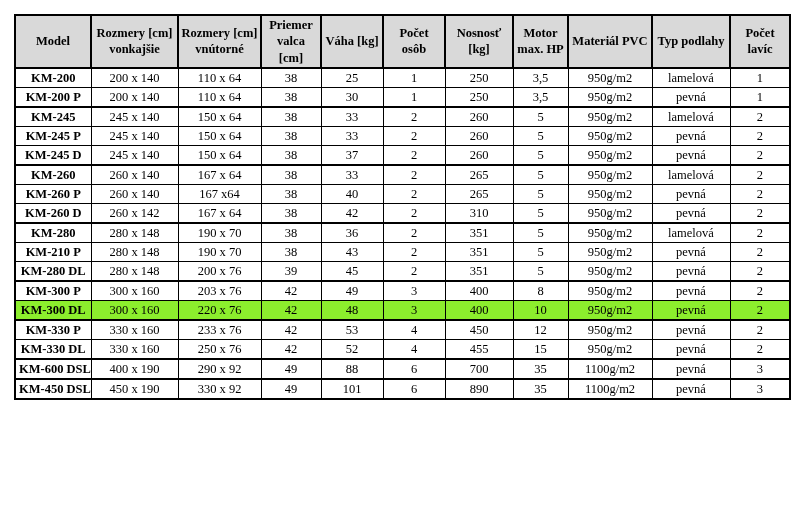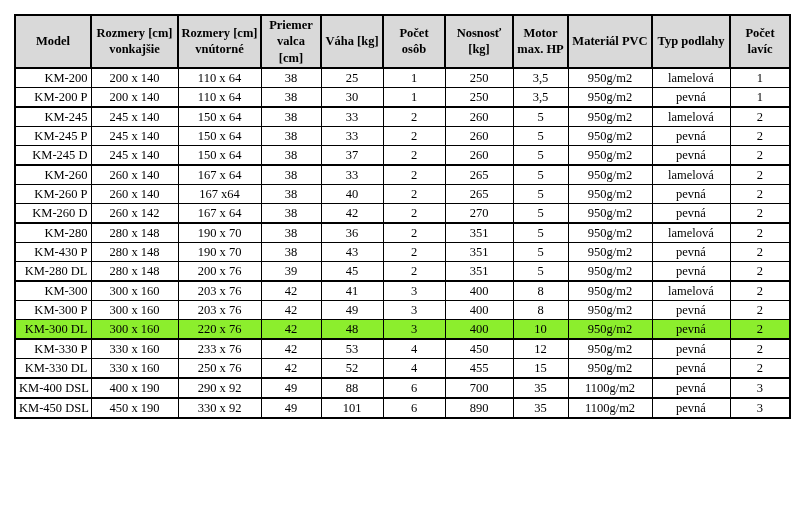--- a/index.html
+++ b/index.html
@@ -41,22 +41,23 @@
     font-size: 12.5px;
     height: 18px;
     line-height: 1;
     padding: 0 3px;
     text-align: center;
     vertical-align: middle;
     overflow: hidden;
     white-space: nowrap;
   }
   table.specs td.model-cell {
-    text-align: right;
+    text-align: center;
     padding-left: 3px;
+    font-weight: bold;
   }
   table.specs tr.group-end td {
     border-bottom-width: 2px;
   }
   table.specs tr.highlighted td {
     background: var(--highlight-color, #8cee2d);
   }
 </style>
 </head>
 <body>
@@ -189,41 +190,41 @@
           <td>pevná</td>
           <td>2</td>
         </tr>
         <tr class="group-end">
           <td class="model-cell">KM-260 D</td>
           <td>260 x 142</td>
           <td>167 x 64</td>
           <td>38</td>
           <td>42</td>
           <td>2</td>
-          <td>270</td>
+          <td>310</td>
           <td>5</td>
           <td>950g/m2</td>
           <td>pevná</td>
           <td>2</td>
         </tr>
         <tr>
           <td class="model-cell">KM-280</td>
           <td>280 x 148</td>
           <td>190 x 70</td>
           <td>38</td>
           <td>36</td>
           <td>2</td>
           <td>351</td>
           <td>5</td>
           <td>950g/m2</td>
           <td>lamelová</td>
           <td>2</td>
         </tr>
         <tr>
-          <td class="model-cell">KM-430 P</td>
+          <td class="model-cell">KM-210 P</td>
           <td>280 x 148</td>
           <td>190 x 70</td>
           <td>38</td>
           <td>43</td>
           <td>2</td>
           <td>351</td>
           <td>5</td>
           <td>950g/m2</td>
           <td>pevná</td>
           <td>2</td>
@@ -235,33 +236,20 @@
           <td>39</td>
           <td>45</td>
           <td>2</td>
           <td>351</td>
           <td>5</td>
           <td>950g/m2</td>
           <td>pevná</td>
           <td>2</td>
         </tr>
         <tr>
-          <td class="model-cell">KM-300</td>
-          <td>300 x 160</td>
-          <td>203 x 76</td>
-          <td>42</td>
-          <td>41</td>
-          <td>3</td>
-          <td>400</td>
-          <td>8</td>
-          <td>950g/m2</td>
-          <td>lamelová</td>
-          <td>2</td>
-        </tr>
-        <tr>
           <td class="model-cell">KM-300 P</td>
           <td>300 x 160</td>
           <td>203 x 76</td>
           <td>42</td>
           <td>49</td>
           <td>3</td>
           <td>400</td>
           <td>8</td>
           <td>950g/m2</td>
           <td>pevná</td>
@@ -300,21 +288,21 @@
           <td>42</td>
           <td>52</td>
           <td>4</td>
           <td>455</td>
           <td>15</td>
           <td>950g/m2</td>
           <td>pevná</td>
           <td>2</td>
         </tr>
         <tr class="group-end">
-          <td class="model-cell">KM-400 DSL</td>
+          <td class="model-cell">KM-600 DSL</td>
           <td>400 x 190</td>
           <td>290 x 92</td>
           <td>49</td>
           <td>88</td>
           <td>6</td>
           <td>700</td>
           <td>35</td>
           <td>1100g/m2</td>
           <td>pevná</td>
           <td>3</td>

